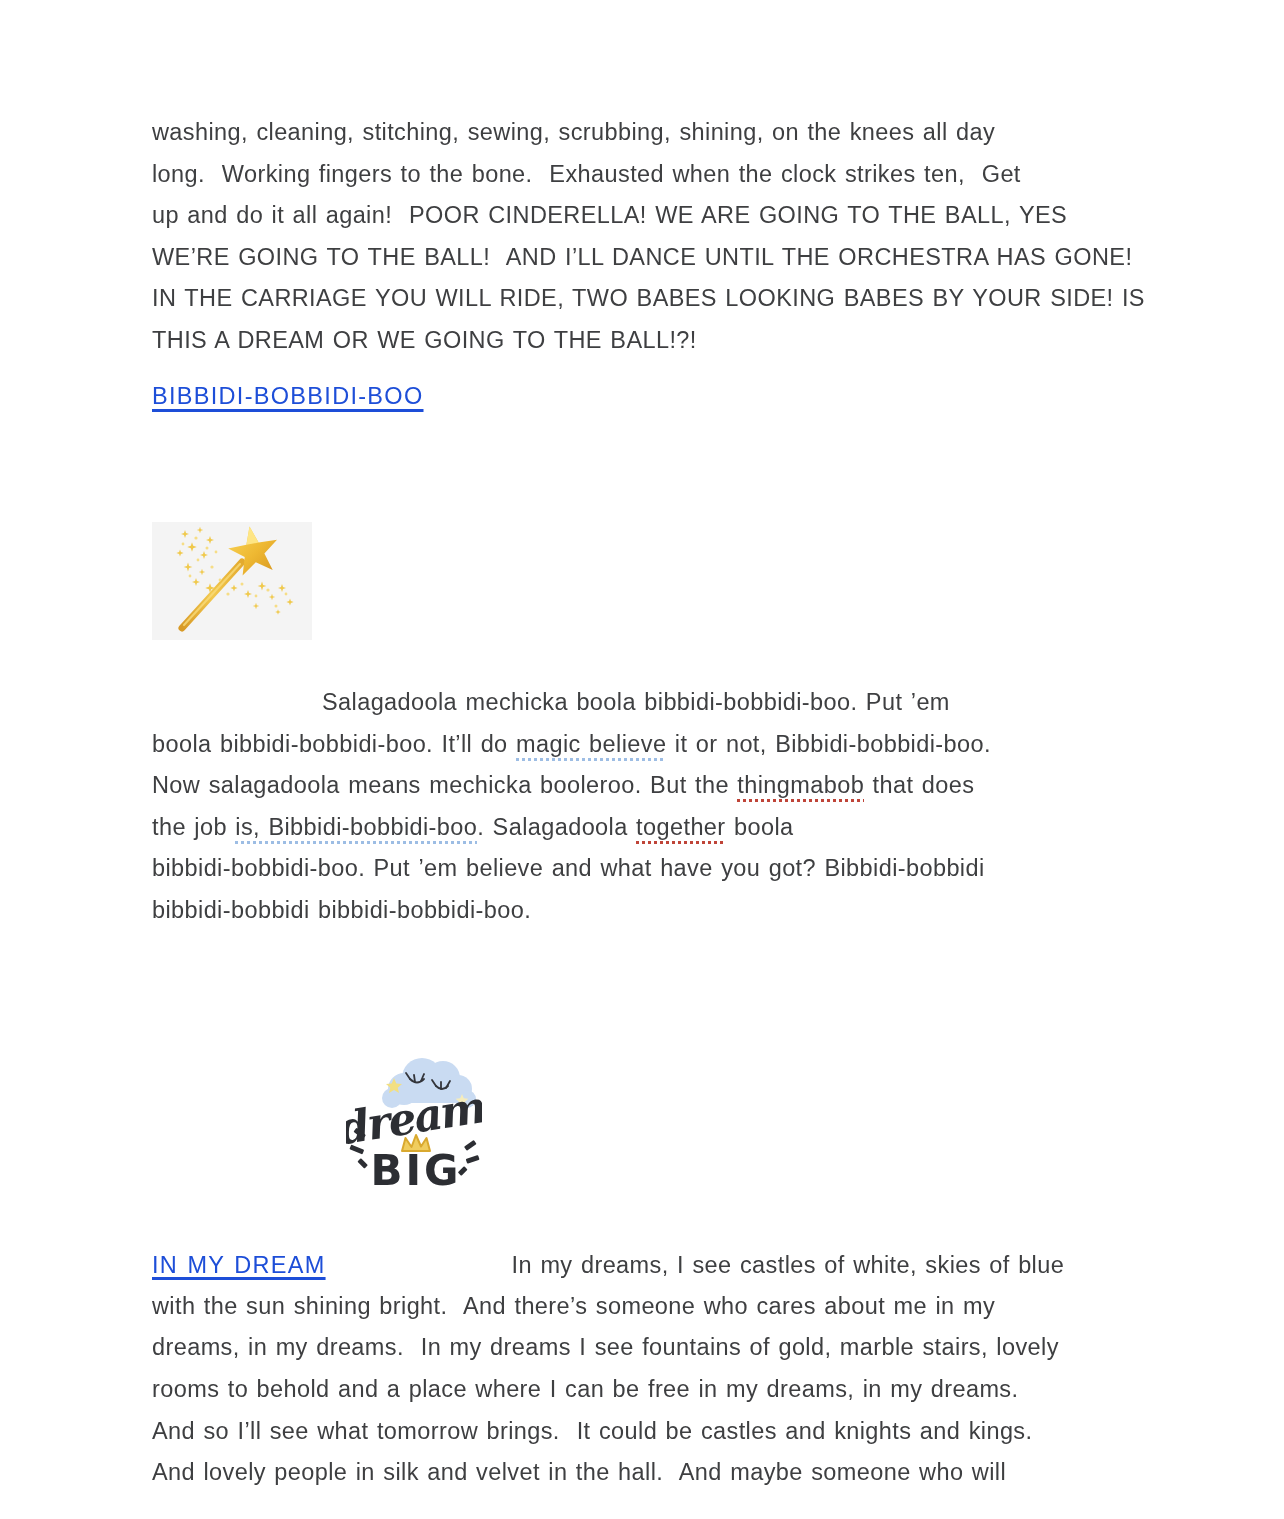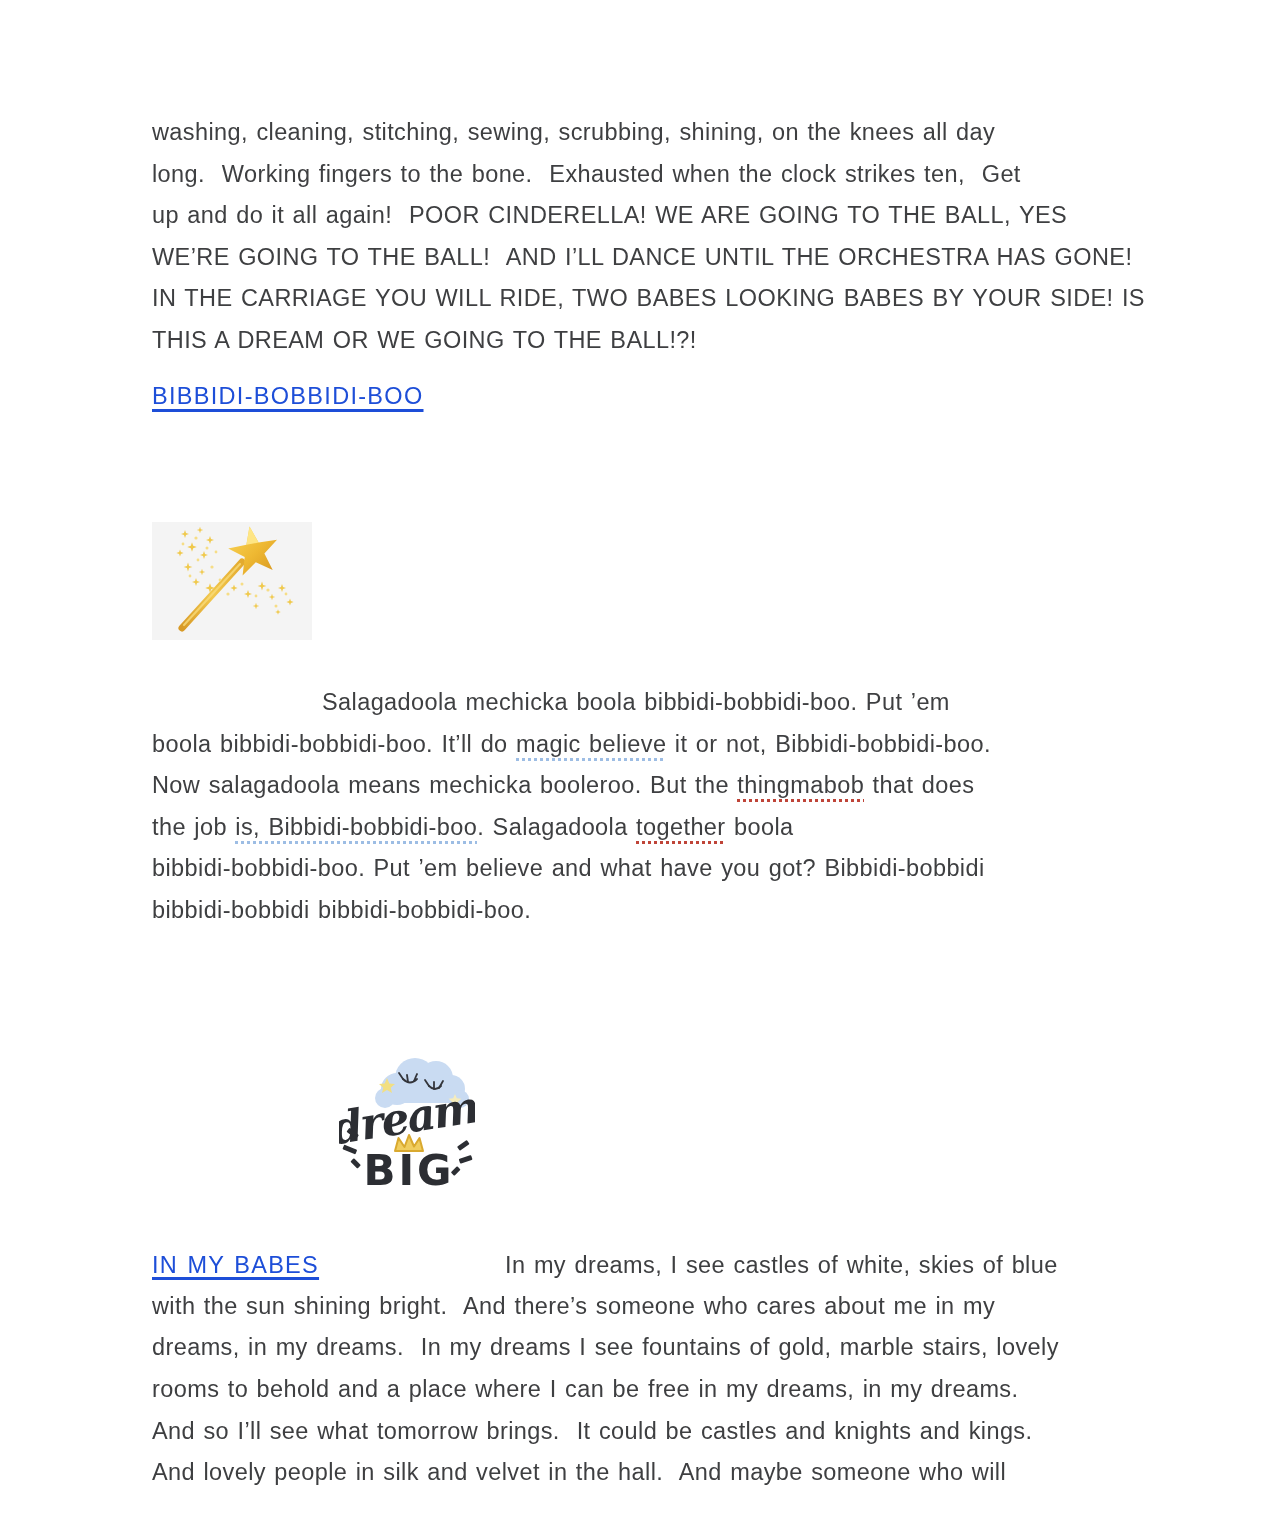--- a/index.html
+++ b/index.html
@@ -109,21 +109,21 @@
       </g>
     </svg>
   </span><span class="seg">Salagadoola mechicka boola bibbidi-bobbidi-boo. Put ’em</span></div>
         <div class="line"><span class="seg">boola bibbidi-bobbidi-boo. It’ll do </span><span class="seg seg-spblue">magic believe</span><span class="seg"> it or not, Bibbidi-bobbidi-boo.</span></div>
         <div class="line"><span class="seg">Now salagadoola means mechicka booleroo. But the </span><span class="seg seg-spred">thingmabob</span><span class="seg"> that does</span></div>
         <div class="line"><span class="seg">the job </span><span class="seg seg-spblue">is, Bibbidi-bobbidi-boo</span><span class="seg">. Salagadoola </span><span class="seg seg-spred">together</span><span class="seg"> boola</span></div>
         <div class="line"><span class="seg">bibbidi-bobbidi-boo. Put ’em believe and what have you got? Bibbidi-bobbidi</span></div>
         <div class="line"><span class="seg">bibbidi-bobbidi bibbidi-bobbidi-boo.</span></div>
       </div>
       <div class="block para-dreams">
-        <div class="line"><span class="seg seg-heading">IN MY BABES</span><span class="img-dream">
+        <div class="line"><span class="seg seg-heading">IN MY DREAM</span><span class="img-dream">
     <svg width="136" height="140" viewBox="0 0 136 140" xmlns="http://www.w3.org/2000/svg">
       <g fill="#c9dbf2">
         <circle cx="58" cy="38" r="16"></circle>
                 <circle cx="76" cy="27" r="20"></circle>
                 <circle cx="97" cy="27" r="17"></circle>
         <circle cx="112" cy="38" r="14"></circle>
                 <circle cx="121" cy="48" r="9"></circle>
                 <circle cx="46" cy="47" r="10"></circle>
         <rect x="48" y="34" width="70" height="18" rx="9"></rect>
       </g>

